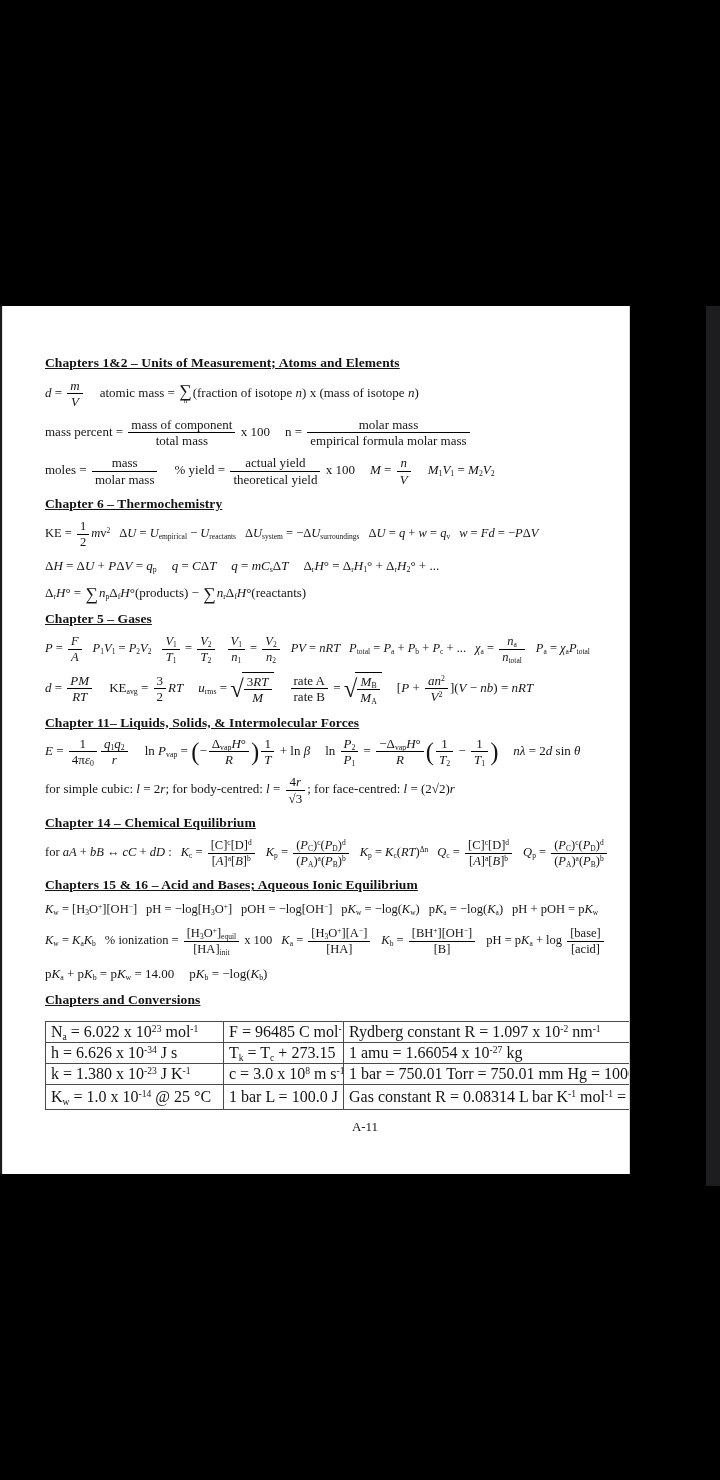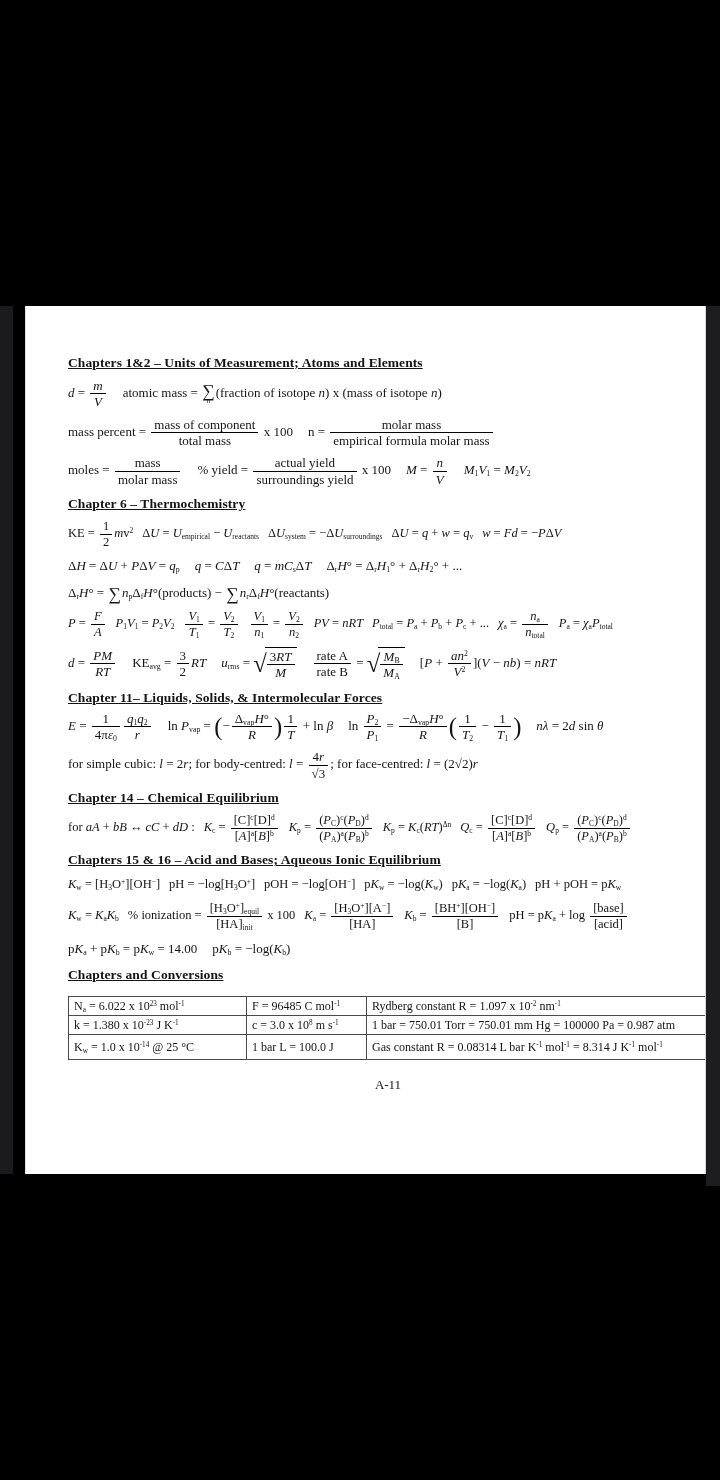--- a/index.html
+++ b/index.html
@@ -9,21 +9,21 @@
   *{box-sizing:border-box;}
   html,body{margin:0;padding:0;}
   body{
     width:720px;height:1480px;overflow:hidden;background:var(--screen-bg);
     font-family:"Liberation Serif","DejaVu Serif",serif;color:var(--ink);
   }
   .screen{position:relative;width:720px;height:1480px;background:var(--screen-bg);}
   .left-edge{position:absolute;left:0;top:306px;width:13px;height:868px;background:var(--side-strip);}
   .right-edge{position:absolute;left:706px;top:306px;width:14px;height:880px;background:#1d1d1f;}
   .page{
-    position:absolute;left:25px;top:306px;width:681px;height:868px;
+    position:absolute;left:2px;top:306px;width:628px;height:868px;
     background:var(--page-bg);border-left:1px solid #e2e2e2;border-right:1px solid #d8d8d8;
     padding:40px 14px 0 42px;overflow:hidden;
   }
   .h{
     font-size:13.5px;font-weight:bold;text-decoration:underline;
     margin:9px 0 5px 0;white-space:nowrap;letter-spacing:.1px;
   }
   .sec{margin:0;}
   .sec.mt{margin-top:6px;}
   .fline{font-size:13px;margin:7px 0;white-space:nowrap;line-height:1.5;}
@@ -46,25 +46,25 @@
   .sm .ss{font-size:.55em;margin-top:-1px;}
   
   .sq{display:inline-flex;align-items:center;vertical-align:middle;white-space:nowrap;}
   .sq .r{font-size:1.9em;font-weight:400;line-height:.8;margin-right:-2px;}
   .sq .o{border-top:1px solid #000;display:inline-block;padding-top:1px;}
   
   .bp{font-size:1.9em;font-weight:300;vertical-align:middle;line-height:.8;}
   
   .ctable{border-collapse:collapse;margin-top:13px;table-layout:fixed;width:640px;}
   .ctable td{
-    border:1px solid var(--table-border);font-size:12px;padding:1px 5px;
+    border:1px solid var(--table-border);font-size:16px;padding:1px 5px;
     height:19px;white-space:nowrap;overflow:hidden;vertical-align:middle;
   }
   .ctable tr.tallrow td{height:25px;}
-  .footer{width:640px;text-align:center;font-size:13px;margin-top:17px;}
+  .footer{width:640px;text-align:center;font-size:13px;margin-top:9px;}
 </style>
 </head>
 <body>
 
 <div class="screen">
   <div class="left-edge"></div>
   <div class="right-edge"></div>
 
   <div class="page">
 
@@ -85,21 +85,21 @@
             <span class="d">total mass</span>
           </span> x 100<span class="g"></span>n = <span class="f">
             <span class="n">molar mass</span>
             <span class="d">empirical formula molar mass</span>
           </span></div>
       <div class="fline">moles = <span class="f">
             <span class="n">mass</span>
             <span class="d">molar mass</span>
           </span><span class="g"></span>% yield = <span class="f">
             <span class="n">actual yield</span>
-            <span class="d">surroundings yield</span>
+            <span class="d">theoretical yield</span>
           </span> x 100<span class="g"></span><i>M</i> = <span class="f">
             <span class="n"><i>n</i></span>
             <span class="d"><i>V</i></span>
           </span><span class="g"></span><i>M</i><sub>1</sub><i>V</i><sub>1</sub> = <i>M</i><sub>2</sub><i>V</i><sub>2</sub></div>
     </div>
 
     <div class="sec">
       <div class="h">Chapter 6 – Thermochemistry</div>
       <div class="fline tight">KE = <span class="f">
             <span class="n">1</span>
@@ -107,20 +107,21 @@
           </span><i>m</i>v<sup>2</sup><span class="g"></span>Δ<i>U</i> = <i>U</i><sub>empirical</sub> − <i>U</i><sub>reactants</sub><span class="g"></span>Δ<i>U</i><sub>system</sub> = −Δ<i>U</i><sub>surroundings</sub><span class="g"></span>Δ<i>U</i> = <i>q</i> + <i>w</i> = <i>q</i><sub>v</sub><span class="g"></span><i>w</i> = <i>Fd</i> = −<i>P</i>Δ<i>V</i></div>
       <div class="fline">Δ<i>H</i> = Δ<i>U</i> + <i>P</i>Δ<i>V</i> = <i>q</i><sub>p</sub><span class="g"></span><i>q</i> = <i>C</i>Δ<i>T</i><span class="g"></span><i>q</i> = <i>mC</i><sub>s</sub>Δ<i>T</i><span class="g"></span>Δ<sub>r</sub><i>H</i>° = Δ<sub>r</sub><i>H</i><sub>1</sub>° + Δ<sub>r</sub><i>H</i><sub>2</sub>° + ...</div>
       <div class="fline">Δ<sub>r</sub><i>H</i>° = <span class="sm">
             <span class="s1">∑</span>
           </span><i>n</i><sub>p</sub>Δ<sub>f</sub><i>H</i>°(products) − <span class="sm">
             <span class="s1">∑</span>
           </span><i>n</i><sub>r</sub>Δ<sub>f</sub><i>H</i>°(reactants)</div>
     </div>
 
     <div class="sec mt">
+      <div class="h">Chapter 5 – Gases</div>
       <div class="fline tight"><i>P</i> = <span class="f">
             <span class="n"><i>F</i></span>
             <span class="d"><i>A</i></span>
           </span><span class="g"></span><i>P</i><sub>1</sub><i>V</i><sub>1</sub> = <i>P</i><sub>2</sub><i>V</i><sub>2</sub><span class="g"></span><span class="f">
             <span class="n"><i>V</i><sub>1</sub></span>
             <span class="d"><i>T</i><sub>1</sub></span>
           </span> = <span class="f">
             <span class="n"><i>V</i><sub>2</sub></span>
             <span class="d"><i>T</i><sub>2</sub></span>
           </span><span class="g"></span><span class="f">
@@ -237,20 +238,25 @@
             <col style="width:120px">
             <col>
           </colgroup>
         <tbody>
           <tr>
             <td>N<sub>a</sub> = 6.022 x 10<sup>23</sup> mol<sup>-1</sup></td>
             <td>F = 96485 C mol<sup>-1</sup></td>
             <td>Rydberg constant R = 1.097 x 10<sup>-2</sup> nm<sup>-1</sup></td>
           </tr>
           <tr>
+            <td>h = 6.626 x 10<sup>-34</sup> J s</td>
+            <td>T<sub>k</sub> = T<sub>c</sub> + 273.15</td>
+            <td>1 amu = 1.66054 x 10<sup>-27</sup> kg</td>
+          </tr>
+          <tr>
             <td>k = 1.380 x 10<sup>-23</sup> J K<sup>-1</sup></td>
             <td>c = 3.0 x 10<sup>8</sup> m s<sup>-1</sup></td>
             <td>1 bar = 750.01 Torr = 750.01  mm Hg = 100000 Pa = 0.987 atm</td>
           </tr>
           <tr class="tallrow">
             <td>K<sub>w</sub> = 1.0 x 10<sup>-14</sup> @ 25 °C</td>
             <td>1 bar L = 100.0 J</td>
             <td>Gas constant R = 0.08314 L bar K<sup>-1</sup> mol<sup>-1</sup> = 8.314 J K<sup>-1</sup> mol<sup>-1</sup></td>
           </tr>
         </tbody>

